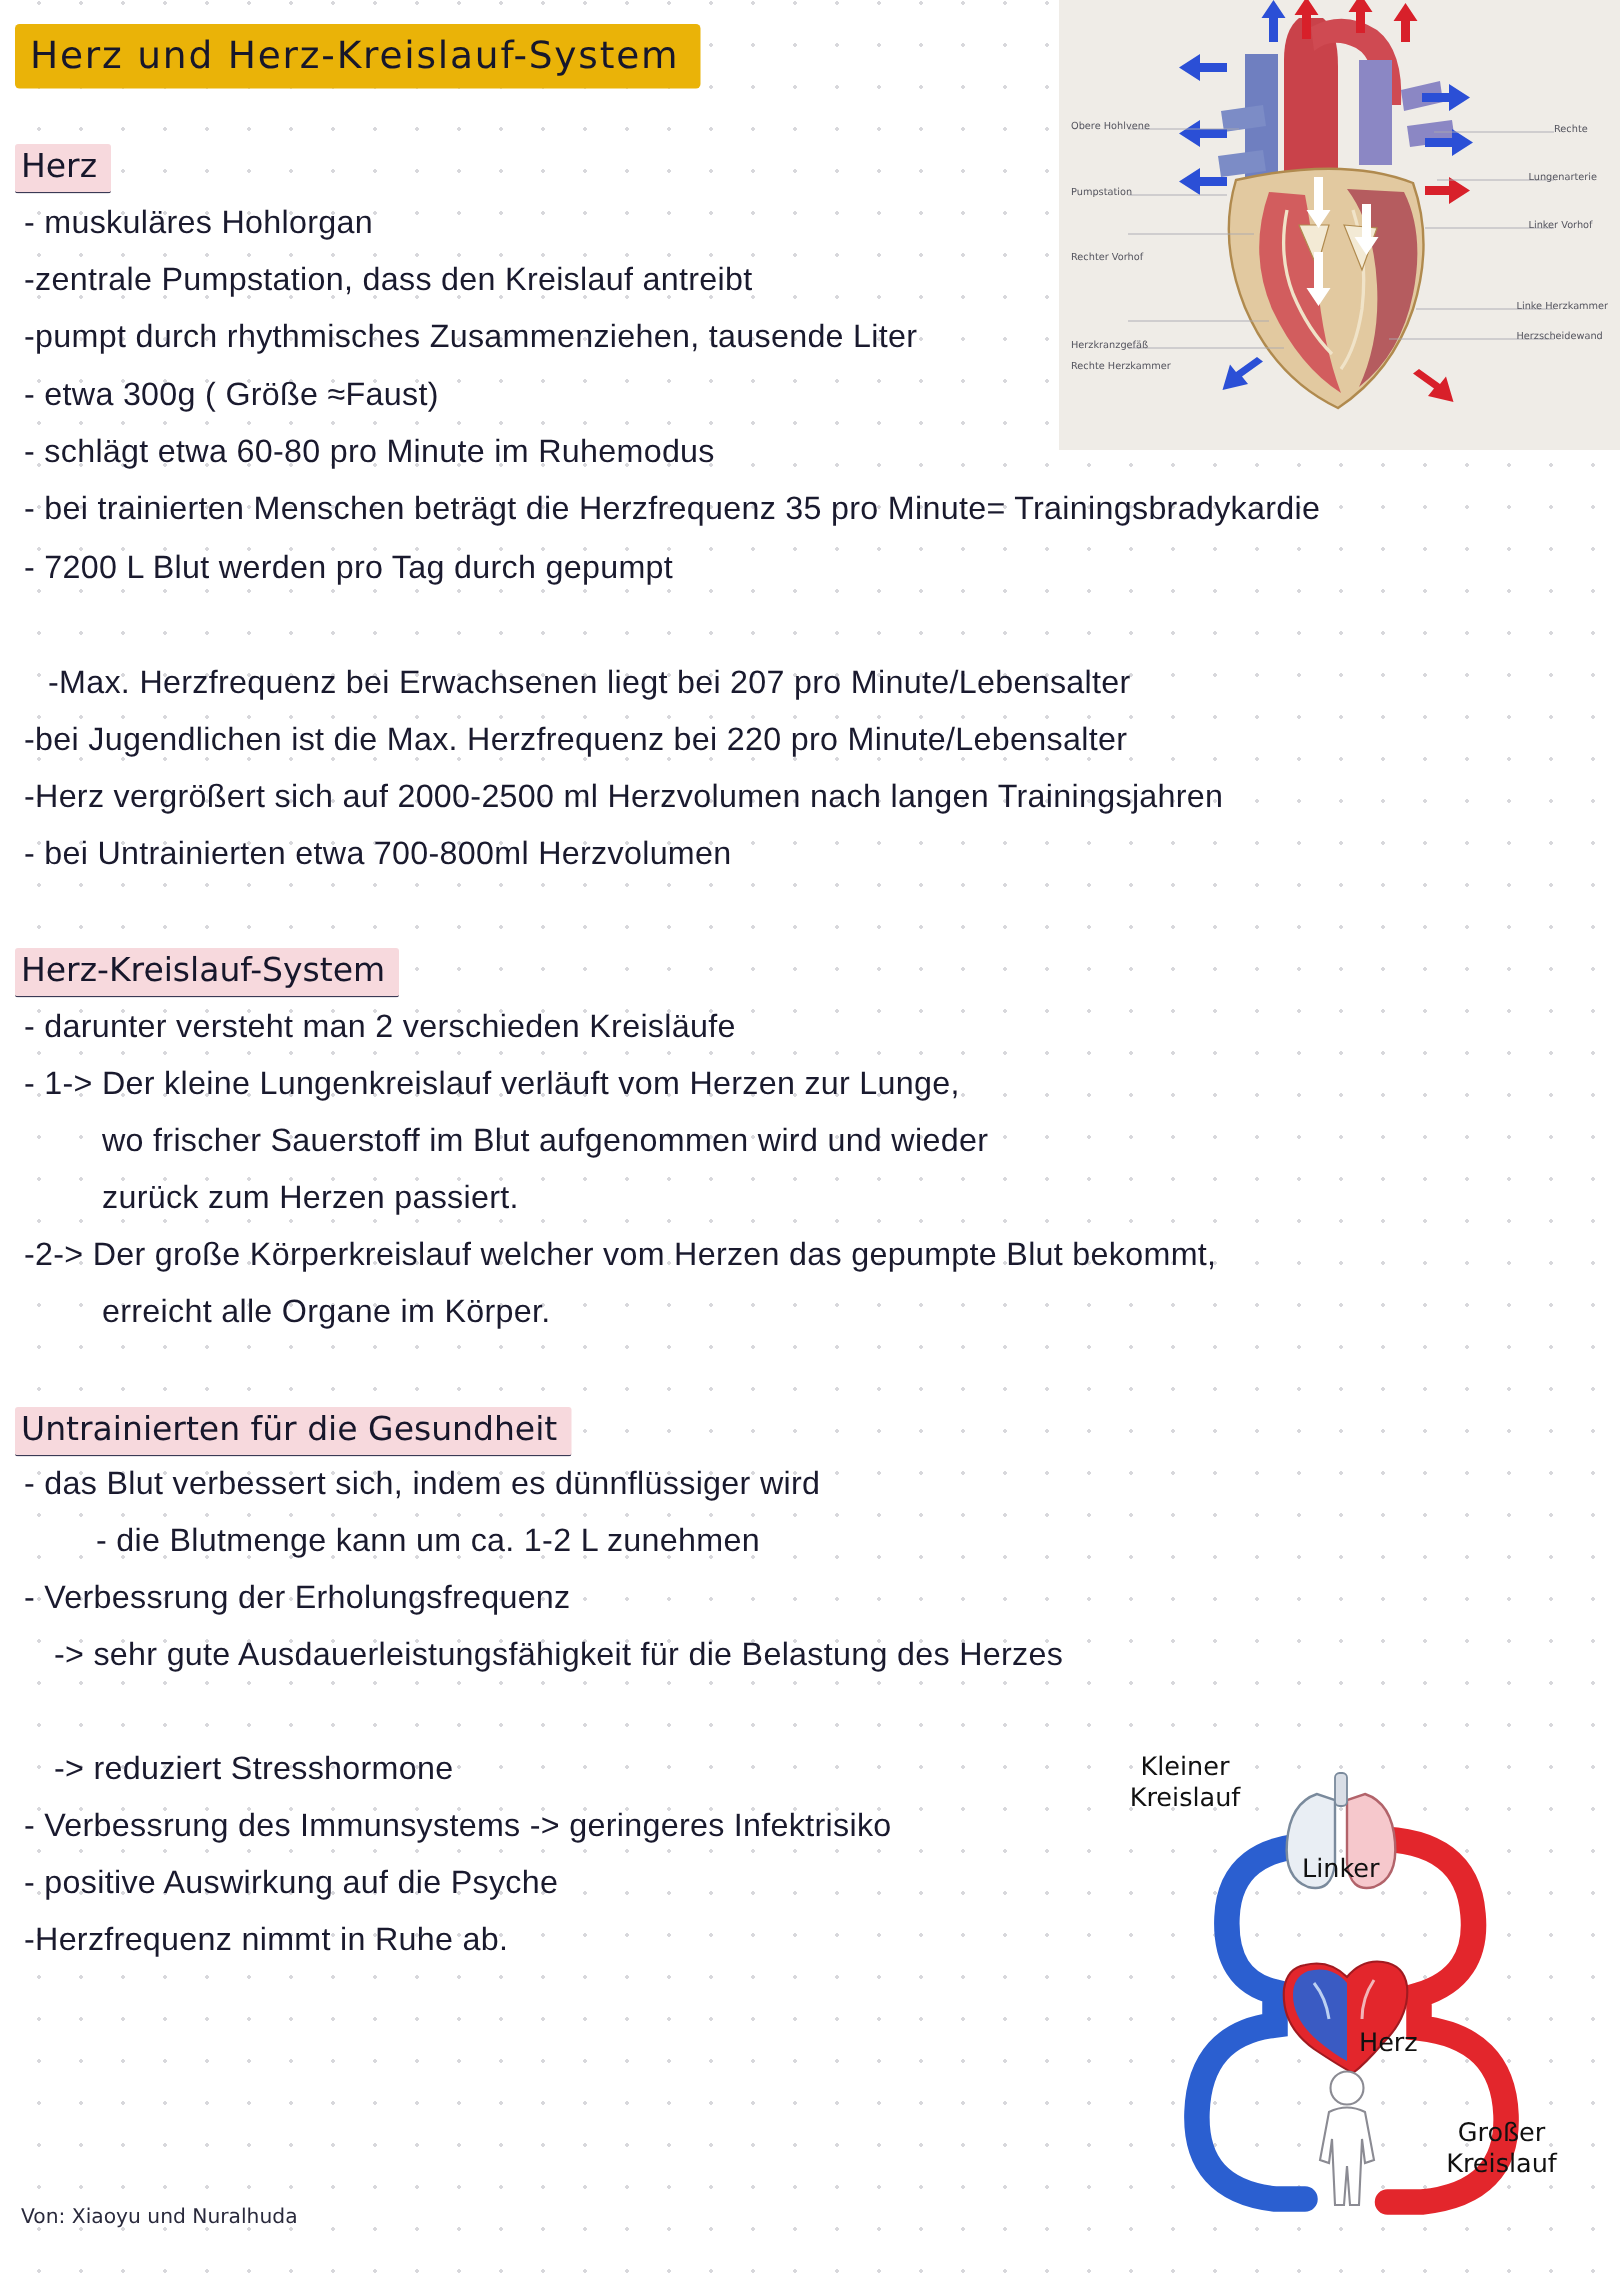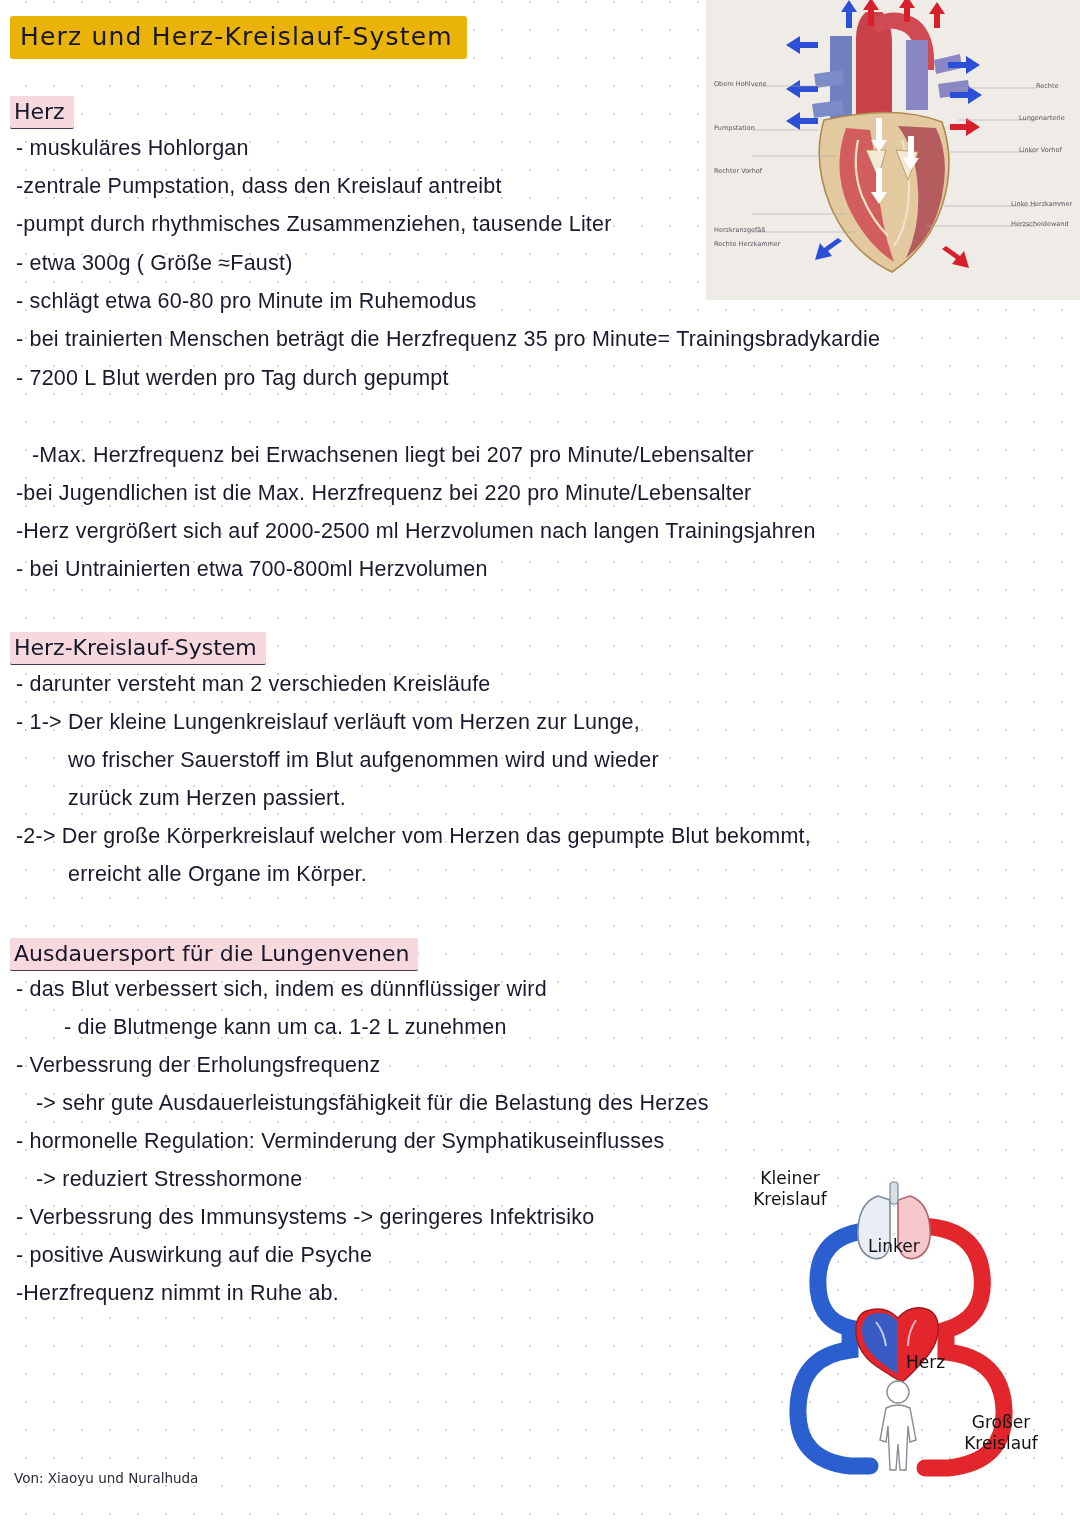--- a/index.html
+++ b/index.html
@@ -201,27 +201,26 @@
 
   <div class="heading" style="left:10px; top:632px;">Herz-Kreislauf-System</div>
 
   <div class="note-text" style="left:16px; top:672px;">- darunter versteht man 2 verschieden Kreisläufe</div>
   <div class="note-text" style="left:16px; top:710px;">- 1-&gt; Der kleine Lungenkreislauf verläuft vom Herzen zur Lunge,</div>
   <div class="note-text" style="left:68px; top:748px;">wo frischer Sauerstoff im Blut aufgenommen wird und wieder</div>
   <div class="note-text" style="left:68px; top:786px;">zurück zum Herzen passiert.</div>
   <div class="note-text" style="left:16px; top:824px;">-2-&gt; Der große Körperkreislauf welcher vom Herzen das gepumpte Blut bekommt,</div>
   <div class="note-text" style="left:68px; top:862px;">erreicht alle Organe im Körper.</div>
 
-  <div class="heading" style="left:10px; top:938px;">Ausdauersport für die Lungenvenen</div>
+  <div class="heading" style="left:10px; top:938px;">Untrainierten für die Gesundheit</div>
 
   <div class="note-text" style="left:16px; top:977px;">- das Blut verbessert sich, indem es dünnflüssiger wird</div>
   <div class="note-text" style="left:16px; top:1015px;margin-left:48px;">- die Blutmenge kann um ca. 1-2 L zunehmen</div>
   <div class="note-text" style="left:16px; top:1053px;">- Verbessrung der Erholungsfrequenz</div>
   <div class="note-text" style="left:36px; top:1091px;">-&gt; sehr gute Ausdauerleistungsfähigkeit für die Belastung des Herzes</div>
-  <div class="note-text" style="left:16px; top:1129px;">- hormonelle Regulation: Verminderung der Symphatikuseinflusses</div>
   <div class="note-text" style="left:36px; top:1167px;">-&gt; reduziert Stresshormone</div>
   <div class="note-text" style="left:16px; top:1205px;">- Verbessrung des Immunsystems -&gt; geringeres Infektrisiko</div>
   <div class="note-text" style="left:16px; top:1243px;">- positive Auswirkung auf die Psyche</div>
   <div class="note-text" style="left:16px; top:1281px;">-Herzfrequenz nimmt in Ruhe ab.</div>
 
   <div class="circ-diagram">
     <svg width="350" height="330" viewBox="0 0 350 330">
 
       <path d="M160 70 Q100 70 98 118 Q96 160 130 168 L130 190 Q80 196 78 248 Q76 300 130 306 L150 306" fill="none" stroke="#2b5fd0" stroke-width="17" stroke-linecap="round"></path>
 

